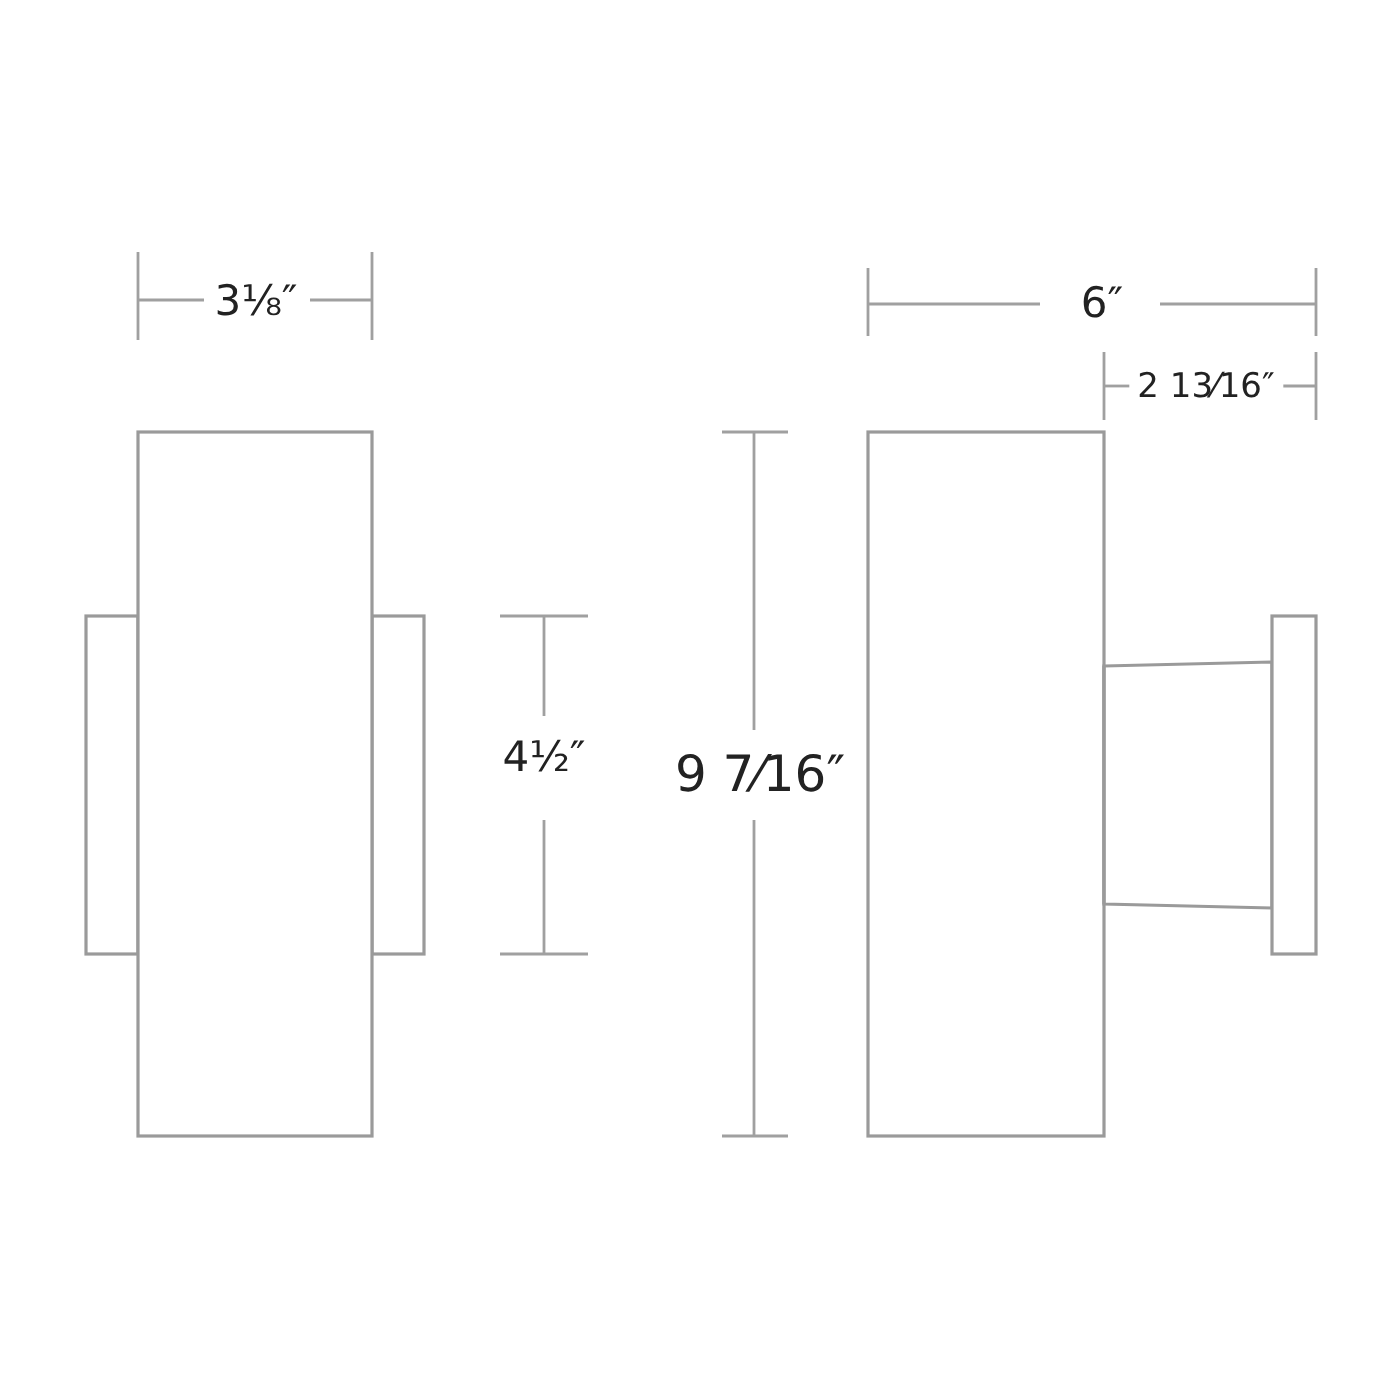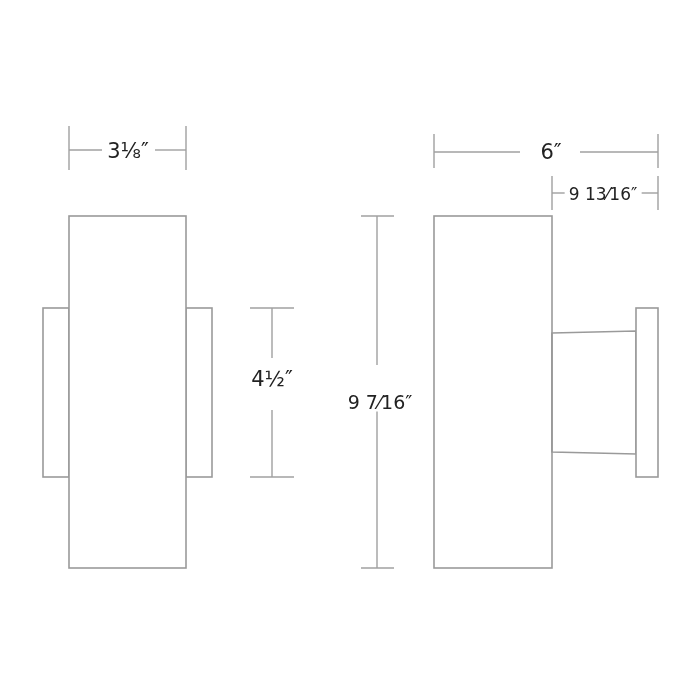--- a/index.html
+++ b/index.html
@@ -68,15 +68,15 @@
   <g>
     <line class="dim" x1="552" y1="176" x2="552" y2="210"></line>
     <line class="dim" x1="658" y1="176" x2="658" y2="210"></line>
     <line class="dim" x1="552" y1="193" x2="566" y2="193"></line>
     <line class="dim" x1="640" y1="193" x2="658" y2="193"></line>
   </g>
 </svg>
 
 <span class="label" style="left:128px; top:151px;">3⅛″</span>
 <span class="label" style="left:272px; top:379px;">4½″</span>
-<span class="label" style="left:380px; top:402px; font-size:19px;">9 7⁄16″</span>
+<span class="label" style="left:380px; top:387px; font-size:25px;">9 7⁄16″</span>
 <span class="label" style="left:551px; top:152px;">6″</span>
-<span class="label" style="left:603px; top:194px; font-size:17px;">9 13⁄16″</span>
+<span class="label" style="left:603px; top:194px; font-size:17px;">2 13⁄16″</span>
 
 </body></html>

